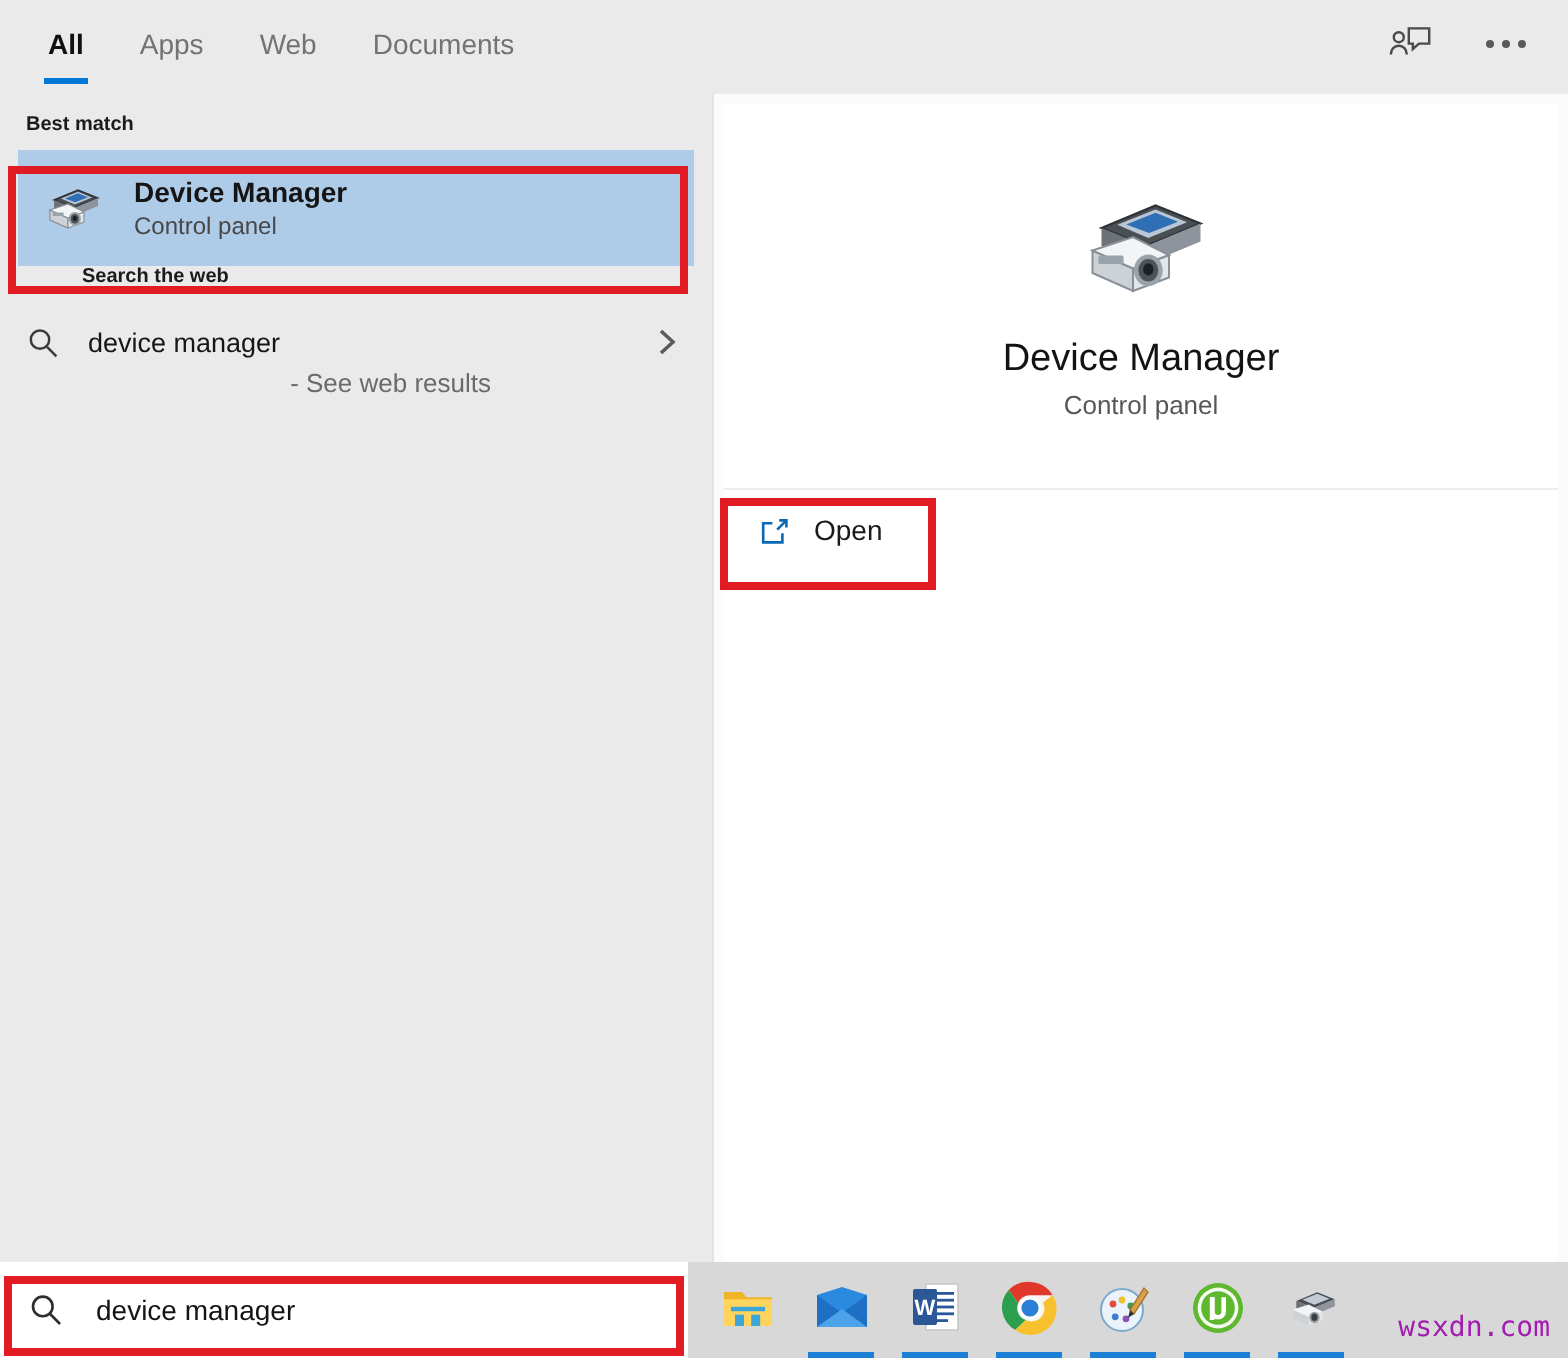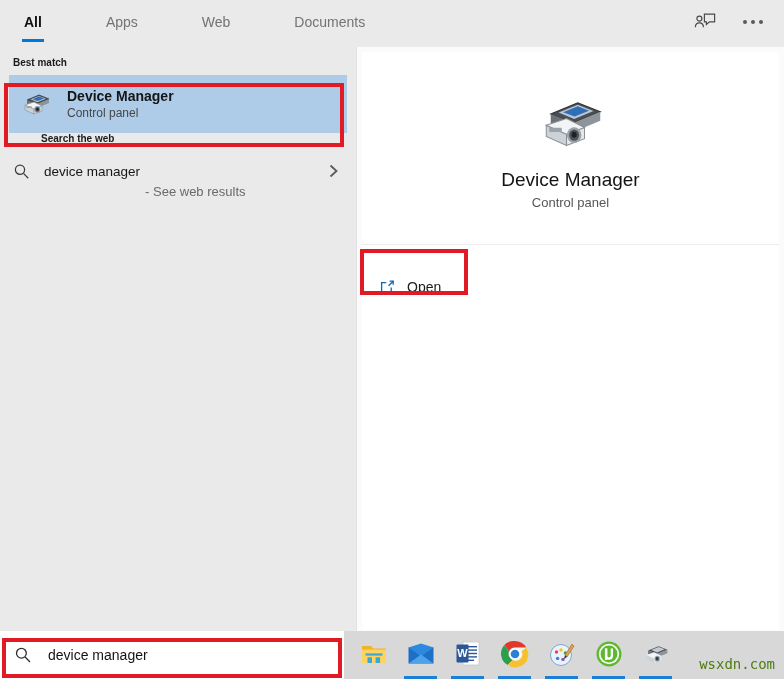--- a/index.html
+++ b/index.html
@@ -35,21 +35,20 @@
     display: flex;
     align-items: flex-start;
     position: relative;
     flex: 0 0 auto;
   }
   .tabs {
     display: flex;
     align-items: center;
     height: 44px;
     padding-left: 10px;
-    gap: 36px;
   }
   .tab {
     position: relative;
     height: 44px;
     display: flex;
     align-items: center;
     padding: 0 14px;
     font-size: 14px;
     color: #737373;
     cursor: default;
@@ -247,21 +246,21 @@
   }
   .open-btn-wrap {
     position: relative;
     display: inline-block;
     margin-left: 5px;
   }
   .open-btn {
     width: 101px;
     height: 38px;
     display: flex;
-    align-items: flex-end;
+    align-items: flex-start;
     padding-left: 10px;
     box-sizing: border-box;
     background: #ffffff;
     cursor: default;
   }
   .open-btn .ext-icon {
     width: 20px;
     flex: 0 0 20px;
     display: flex;
     align-items: center;
@@ -369,21 +368,21 @@
     right: 7px;
     bottom: 0px;
     height: 3px;
     background: #1c7fd6;
   }
   .watermark {
     position: absolute;
     right: 9px;
     bottom: 7px;
     font-size: 14px;
-    color: #4d7c0f;
+    color: #a21caf;
     font-family: "DejaVu Sans Mono", monospace;
     letter-spacing: 0px;
   }
 </style>
 </head>
 <body>
 
 <div id="search-flyout">
 
   <div class="header">

